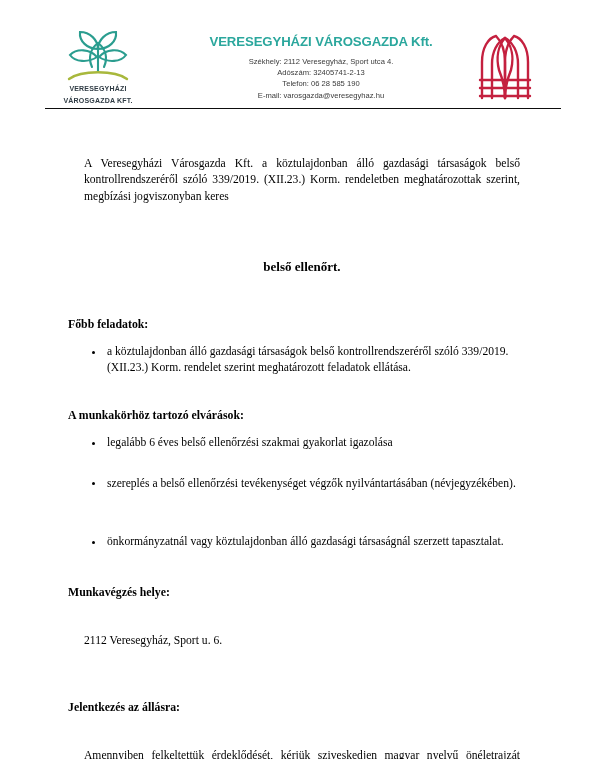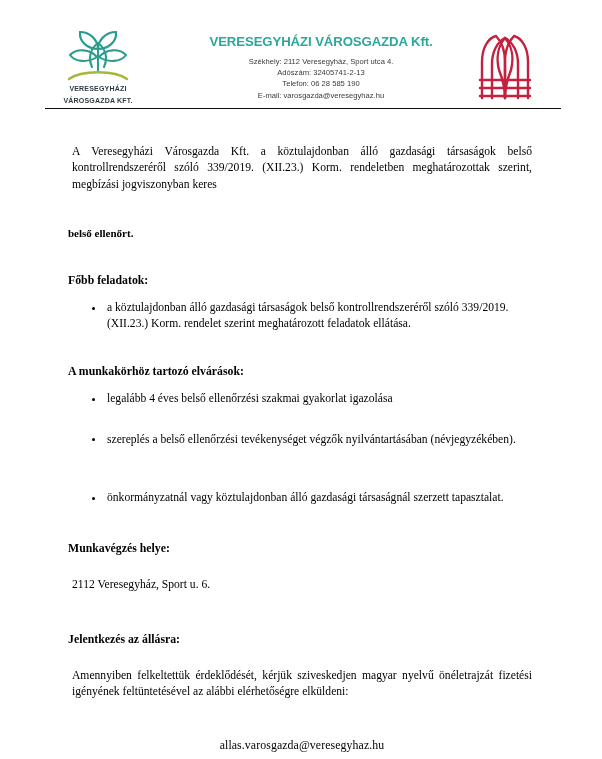--- a/index.html
+++ b/index.html
@@ -96,29 +96,30 @@
   .doc {
     position: absolute;
     left: 68px;
     top: 140px;
     width: 468px;
     font-size: 11.6px;
     line-height: 16.4px;
   }
 
   p.para {
-    margin: 4px;
+    margin: 16px;
     text-align: justify;
     text-justify: inter-word;
   }
 
   .center-head {
-    margin: 0;
-    font-weight: bold;
-    font-size: 11px;
+    margin: 10px;
+    text-align: center;
+    font-weight: bold;
+    font-size: 13px;
   }
 
   .sec-head {
     margin: 0;
     font-weight: bold;
     font-size: 11.8px;
   }
 
   ul.bullets {
     list-style: none;
@@ -230,21 +231,21 @@
   <p class="sec-head">Főbb feladatok:</p>
   <div class="sp-12"></div>
   <ul class="bullets">
     <li>a köztulajdonban álló gazdasági társaságok belső kontrollrendszeréről szóló 339/2019. (XII.23.) Korm. rendelet szerint meghatározott feladatok ellátása.</li>
   </ul>
 
   <div class="sp-30"></div>
   <p class="sec-head">A munkakörhöz tartozó elvárások:</p>
   <div class="sp-12"></div>
   <ul class="bullets">
-    <li>legalább 4 éves belső ellenőrzési szakmai gyakorlat igazolása</li>
+    <li>legalább 6 éves belső ellenőrzési szakmai gyakorlat igazolása</li>
     <li style="margin-top:24px">szereplés a belső ellenőrzési tevékenységet végzők nyilvántartásában (névjegyzékében).</li>
   </ul>
 
   <div class="sp-30"></div>
   <div class="sp-12"></div>
   <ul class="bullets">
     <li>önkormányzatnál vagy köztulajdonban álló gazdasági társaságnál szerzett tapasztalat.</li>
   </ul>
 
   <div class="sp-34"></div>

